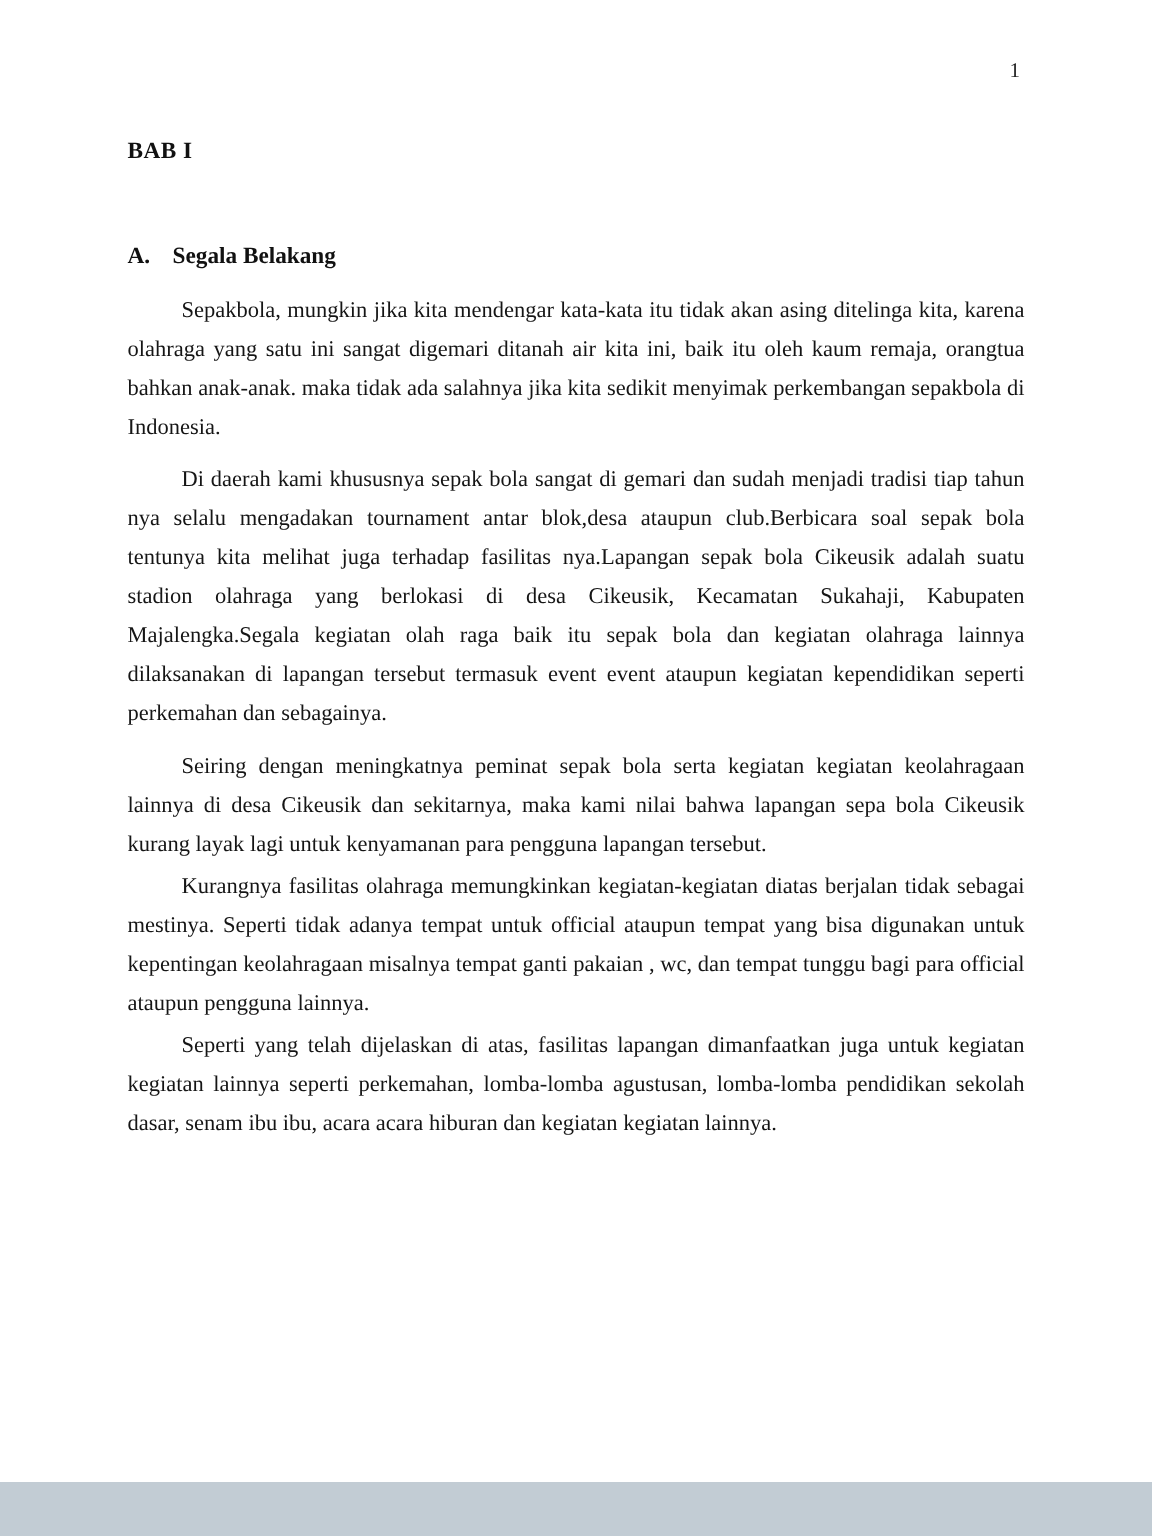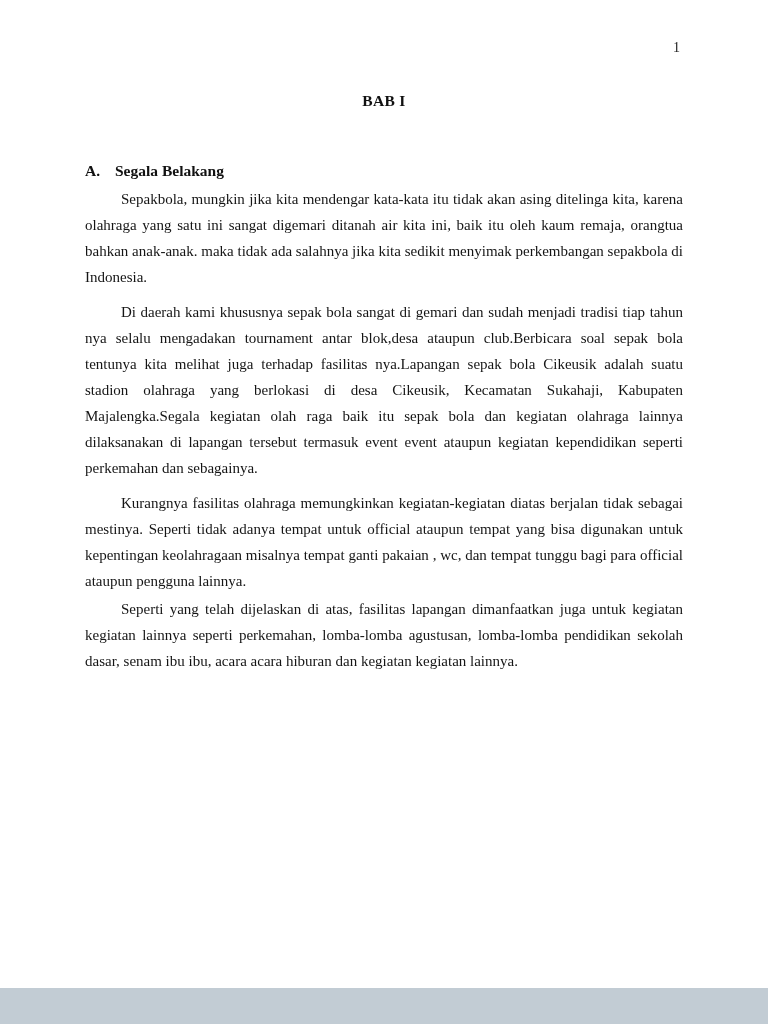--- a/index.html
+++ b/index.html
@@ -44,41 +44,41 @@
     font-size: 14px;
     color: #222;
   }
 
   .content {
     padding: 86px 85px 0 85px;
   }
 
   .doc-title,
   .doc-subtitle {
-    text-align: center;
+    text-align: left;
     font-weight: bold;
     font-size: 15.5px;
     line-height: 30px;
     letter-spacing: 0.3px;
   }
 
   .section-heading {
     margin-top: 46px;
     font-weight: bold;
     font-size: 15.5px;
     display: flex;
   }
 
   .section-label {
     width: 30px;
     flex: 0 0 30px;
   }
 
   .body-text {
-    margin-top: 6px;
+    margin-top: 14px;
   }
 
   .body-text p {
     font-size: 15px;
     line-height: 26px;
     text-align: justify;
     text-indent: 36px;
     color: #151515;
   }
 
@@ -99,20 +99,21 @@
 
 
       <div class="section-heading">
         <span class="section-label">A.</span>
         <span class="section-title">Segala Belakang</span>
       </div>
 
       <div class="body-text">
         <p class="gap-lg">Sepakbola, mungkin jika kita mendengar kata-kata itu tidak akan asing ditelinga kita, karena olahraga yang satu ini sangat digemari ditanah air kita ini, baik itu oleh kaum remaja, orangtua bahkan anak-anak. maka tidak ada salahnya jika kita sedikit menyimak perkembangan sepakbola di Indonesia.</p>
         <p class="gap-lg">Di daerah kami khususnya sepak bola sangat di gemari dan sudah menjadi tradisi tiap tahun nya selalu mengadakan tournament antar blok,desa ataupun club.Berbicara soal sepak bola tentunya kita melihat juga terhadap fasilitas nya.Lapangan sepak bola Cikeusik adalah suatu stadion olahraga yang berlokasi di desa Cikeusik, Kecamatan Sukahaji, Kabupaten Majalengka.Segala kegiatan olah raga baik itu sepak bola dan kegiatan olahraga lainnya dilaksanakan di lapangan tersebut termasuk event event ataupun kegiatan kependidikan seperti perkemahan dan sebagainya.</p>
+        <p class="gap-sm">Seiring dengan meningkatnya peminat sepak bola serta kegiatan kegiatan keolahragaan lainnya di desa Cikeusik dan sekitarnya, maka kami nilai bahwa lapangan sepa bola Cikeusik kurang layak lagi untuk kenyamanan para pengguna lapangan tersebut.</p>
         <p class="gap-sm">Kurangnya fasilitas olahraga memungkinkan kegiatan-kegiatan diatas berjalan tidak sebagai mestinya. Seperti tidak adanya tempat untuk official ataupun tempat yang bisa digunakan untuk kepentingan keolahragaan misalnya tempat ganti pakaian , wc, dan tempat tunggu bagi para official ataupun pengguna lainnya.</p>
         <p class="gap-sm">Seperti yang telah dijelaskan di atas, fasilitas lapangan dimanfaatkan juga untuk kegiatan kegiatan lainnya seperti perkemahan, lomba-lomba agustusan, lomba-lomba pendidikan sekolah dasar, senam ibu ibu, acara acara hiburan dan kegiatan kegiatan lainnya.</p>
       </div>
 
     </div>
   </div>
 
   <div class="footer-band"></div>
 </div>
 

